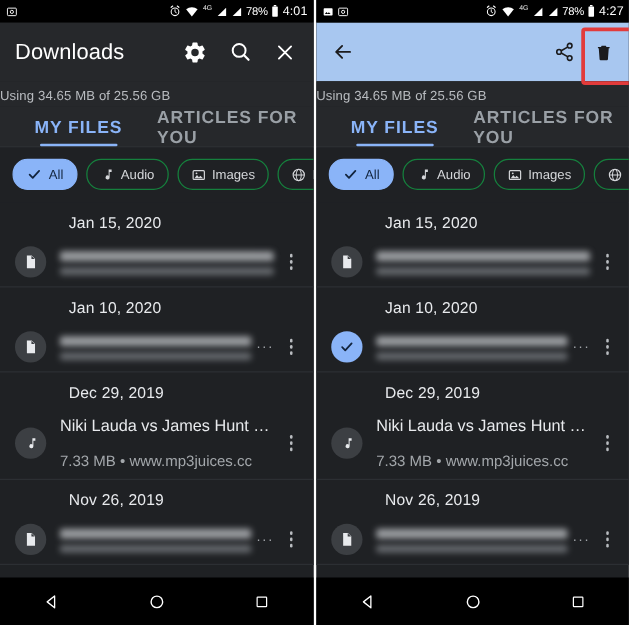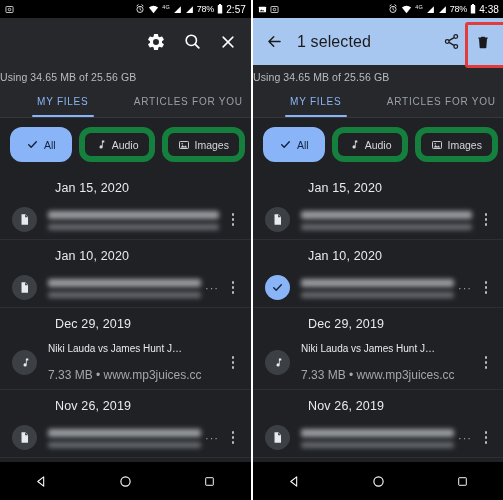--- a/index.html
+++ b/index.html
@@ -38,54 +38,54 @@
 
   
   .storage{
     padding:6px 0 2px;color:#b9bcc0;font-size:10.5px;background:#26282b;letter-spacing:.1px;
   }
 
   
   .tabs{display:flex;background:#26282b;height:32px;position:relative;}
   .tab{
     flex:1;display:flex;align-items:center;justify-content:center;
-    font-size:10px;letter-spacing:.75px;font-weight:400;color:#9aa0a6;cursor:pointer;
+    font-size:14px;letter-spacing:.75px;font-weight:700;color:#9aa0a6;cursor:pointer;
     position:relative;
   }
   .tab.active{color:#8ab4f8;}
   .tab.active::after{
     content:"";position:absolute;bottom:0;left:50%;transform:translateX(-50%);
     width:62px;height:2.5px;background:#8ab4f8;border-radius:2px;
   }
   .tabs-underline{height:1px;background:#34373b;}
 
   
   .chips{
     display:flex;gap:7px;padding:9px 10px 10px;background:#1f2124;overflow:hidden;
   }
   .chip{
     display:flex;align-items:center;gap:5px;flex:0 0 auto;
-    height:23px;padding:0 10px;border:6px solid #15803d;border-radius:12px;
+    height:23px;padding:0 10px;border:1px solid #15803d;border-radius:12px;
     color:#d5d7da;font-size:10.5px;white-space:nowrap;cursor:pointer;
   }
   .chip.sel{background:#8ab4f8;border-color:#8ab4f8;color:#12243d;font-weight:500;}
 
   
   .list{background:#1f2124;}
   .datehdr{
     padding:9px 12px 7px;color:#e8eaed;font-size:12.5px;letter-spacing:.15px;margin-left:43px;
   }
   .row{display:flex;align-items:center;padding:5px 10px 7px 12px;cursor:pointer;}
   .avatar{
     width:25px;height:25px;border-radius:50%;background:#3c3f43;
     display:flex;align-items:center;justify-content:center;flex:0 0 25px;
   }
   .avatar.checked{background:#8ab4f8;}
   .rowtext{margin-left:11px;flex:1;min-width:0;}
-  .fname{font-size:10px;color:#e8eaed;white-space:nowrap;overflow:hidden;text-overflow:ellipsis;}
+  .fname{font-size:13px;color:#e8eaed;white-space:nowrap;overflow:hidden;text-overflow:ellipsis;}
   .fmeta{font-size:12px;color:#a3a7ab;margin-top:14px;white-space:nowrap;overflow:hidden;}
   .blur .fname{
     color:transparent;background:#b9bcc0;border-radius:2px;height:8px;
     filter:blur(2.6px);opacity:.80;margin-top:2px;
   }
   .blur .fmeta{
     color:transparent;background:#7e8287;border-radius:2px;height:6px;
     filter:blur(2.4px);opacity:.78;margin-top:5px;
   }
   .kebab{
@@ -148,24 +148,25 @@
               <path fill="#ffffff" d="M21 3v18H3z"></path>
             </svg>
           </span>
           <span class="sb-batt">78%</span>
           <span class="sb-ico">
             <svg width="6" height="10" viewBox="0 0 10 18">
               <rect x="1" y="2" width="8" height="15" rx="1" fill="#fff"></rect>
               <rect x="3.2" y="0" width="3.6" height="2" fill="#fff"></rect>
             </svg>
           </span>
-          <span class="sb-time">2:57</span>
+          <span class="sb-time">4:01</span>
         </div>
       </div>
       <div class="appbar">
+        <div class="appbar-title">Downloads</div>
         <div class="appbar-actions">
           <div class="icobtn">
             <svg width="20" height="20" viewBox="0 0 24 24">
               <path fill="#ffffff" d="M19.14 12.94a7.07 7.07 0 000-1.88l2.03-1.58a.5.5 0 00.12-.64l-1.92-3.32a.5.5 0 00-.6-.22l-2.39.96a7.03 7.03 0 00-1.63-.94l-.36-2.54a.5.5 0 00-.5-.42h-3.84a.5.5 0 00-.5.42l-.36 2.54c-.59.24-1.13.56-1.63.94l-2.39-.96a.5.5 0 00-.6.22L2.65 8.84a.5.5 0 00.12.64l2.03 1.58a7.07 7.07 0 000 1.88l-2.03 1.58a.5.5 0 00-.12.64l1.92 3.32c.12.21.37.29.6.22l2.39-.96c.5.38 1.04.7 1.63.94l.36 2.54c.04.24.25.42.5.42h3.84c.25 0 .46-.18.5-.42l.36-2.54c.59-.24 1.13-.56 1.63-.94l2.39.96c.23.07.48-.01.6-.22l1.92-3.32a.5.5 0 00-.12-.64l-2.03-1.58zM12 15.6A3.6 3.6 0 1112 8.4a3.6 3.6 0 010 7.2z"></path>
             </svg>
           </div>
           <div class="icobtn">
             <svg width="19" height="19" viewBox="0 0 24 24">
               <path fill="none" stroke="#ffffff" stroke-width="2" d="M10.5 4a6.5 6.5 0 100 13 6.5 6.5 0 000-13z"></path>
               <path stroke="#ffffff" stroke-width="2.2" stroke-linecap="round" d="M15.5 15.5L20 20"></path>
@@ -360,30 +361,29 @@
               <path fill="#ffffff" d="M21 3v18H3z"></path>
             </svg>
           </span>
           <span class="sb-batt">78%</span>
           <span class="sb-ico">
             <svg width="6" height="10" viewBox="0 0 10 18">
               <rect x="1" y="2" width="8" height="15" rx="1" fill="#fff"></rect>
               <rect x="3.2" y="0" width="3.6" height="2" fill="#fff"></rect>
             </svg>
           </span>
-          <span class="sb-time">4:38</span>
+          <span class="sb-time">4:27</span>
         </div>
       </div>
       <div class="appbar selectmode">
         <div class="icobtn">
           <svg width="19" height="19" viewBox="0 0 24 24">
             <path stroke="#1b1b1d" stroke-width="1.9" fill="none" stroke-linecap="round" stroke-linejoin="round" d="M19 12H5M11 6l-6 6 6 6"></path>
           </svg>
         </div>
-        <div class="appbar-title">1 selected</div>
         <div class="appbar-actions">
           <div class="icobtn">
             <svg width="17" height="17" viewBox="0 0 24 24">
               <circle cx="18" cy="5" r="2.6" fill="none" stroke="#1b1b1d" stroke-width="1.8"></circle>
               <circle cx="6" cy="12" r="2.6" fill="none" stroke="#1b1b1d" stroke-width="1.8"></circle>
               <circle cx="18" cy="19" r="2.6" fill="none" stroke="#1b1b1d" stroke-width="1.8"></circle>
               <path stroke="#1b1b1d" stroke-width="1.8" d="M8.4 10.8l7.2-4.2M8.4 13.2l7.2 4.2"></path>
             </svg>
           </div>
           <div class="icobtn">

